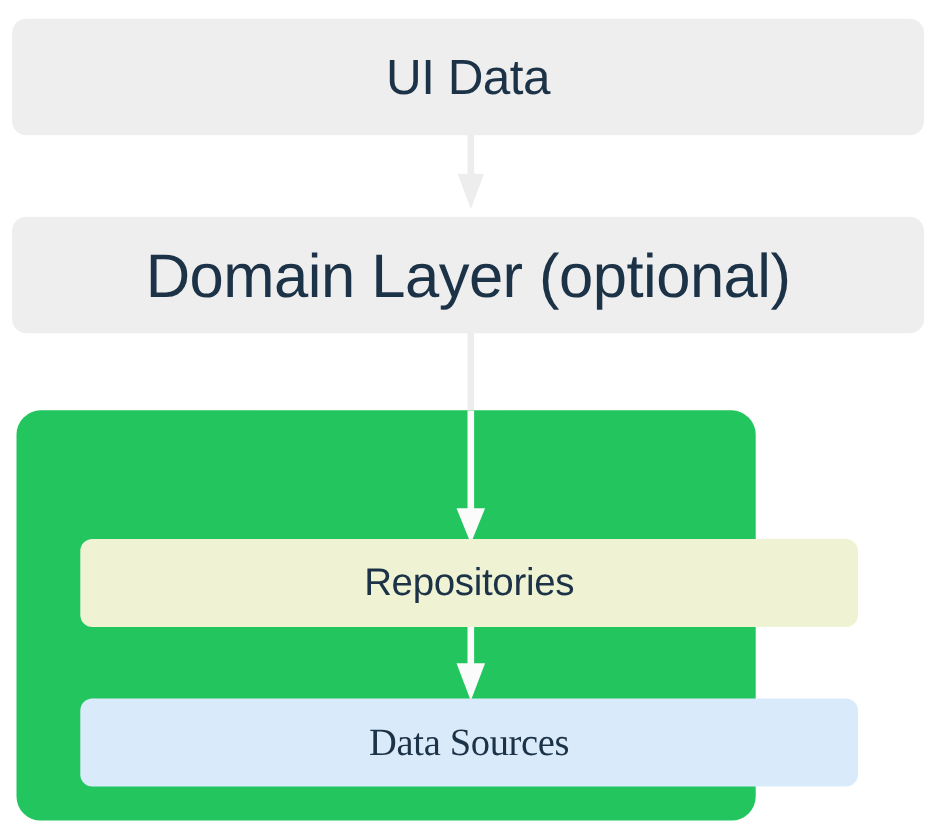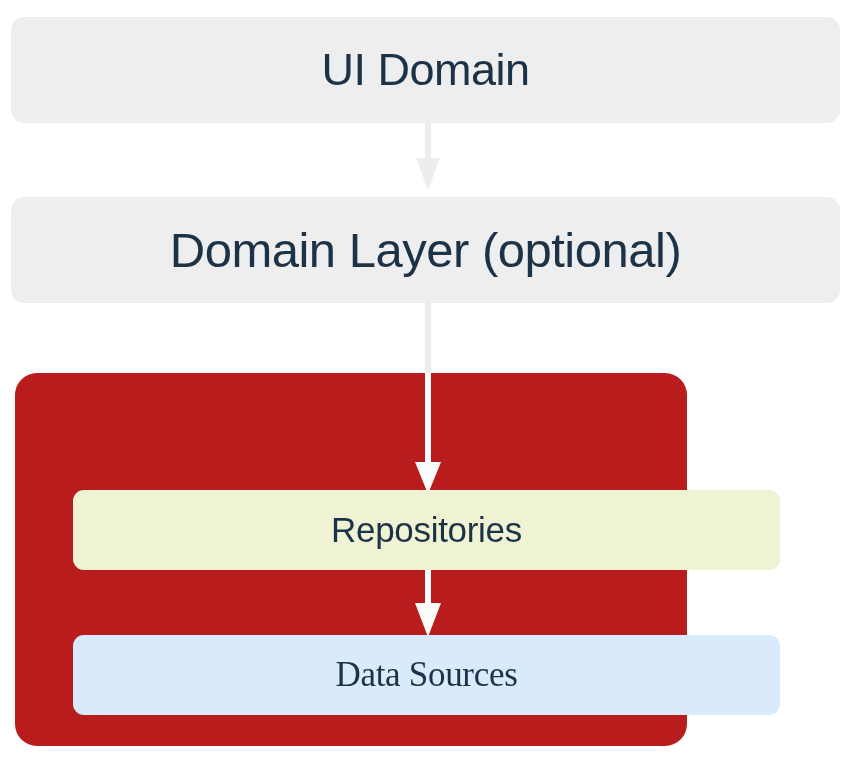--- a/index.html
+++ b/index.html
@@ -67,32 +67,32 @@
   #domain-layer {
     left: 11px;
     top: 197px;
     width: 829px;
     height: 106px;
     background: #eeeeee;
     border-radius: 13px;
     z-index: 2;
   }
   #domain-layer .layer-label {
-    font-size: 49px;
+    font-size: 56px;
     color: #1c3247;
   }
 
   
   #data-layer {
     position: absolute;
     left: 15px;
     top: 373px;
     width: 672px;
     height: 373px;
-    background: #b91c1c;
+    background: #22c55e;
     border-radius: 22px;
     z-index: 2;
   }
 
   
   .sub-box {
     position: absolute;
     left: 58px;
     width: 707px;
     height: 80px;
@@ -129,21 +129,21 @@
       <rect x="425" y="122" width="6" height="38" fill="#ededed"></rect>
       <polygon points="416,158 440,158 428,190" fill="#ededed"></polygon>
     </g>
 
     <g>
       <rect x="425" y="300" width="6" height="80" fill="#ededed"></rect>
     </g>
   </svg>
 
   <div class="layer-box" id="ui-layer">
-    <span class="layer-label">UI Domain</span>
+    <span class="layer-label">UI Data</span>
   </div>
 
   <div class="layer-box" id="domain-layer">
     <span class="layer-label">Domain Layer (optional)</span>
   </div>
 
   <div id="data-layer">
 
     <svg style="position:absolute;left:0;top:0;width:828px;height:373px;" viewBox="0 0 828 373" width="828" height="373" xmlns="http://www.w3.org/2000/svg">
 

